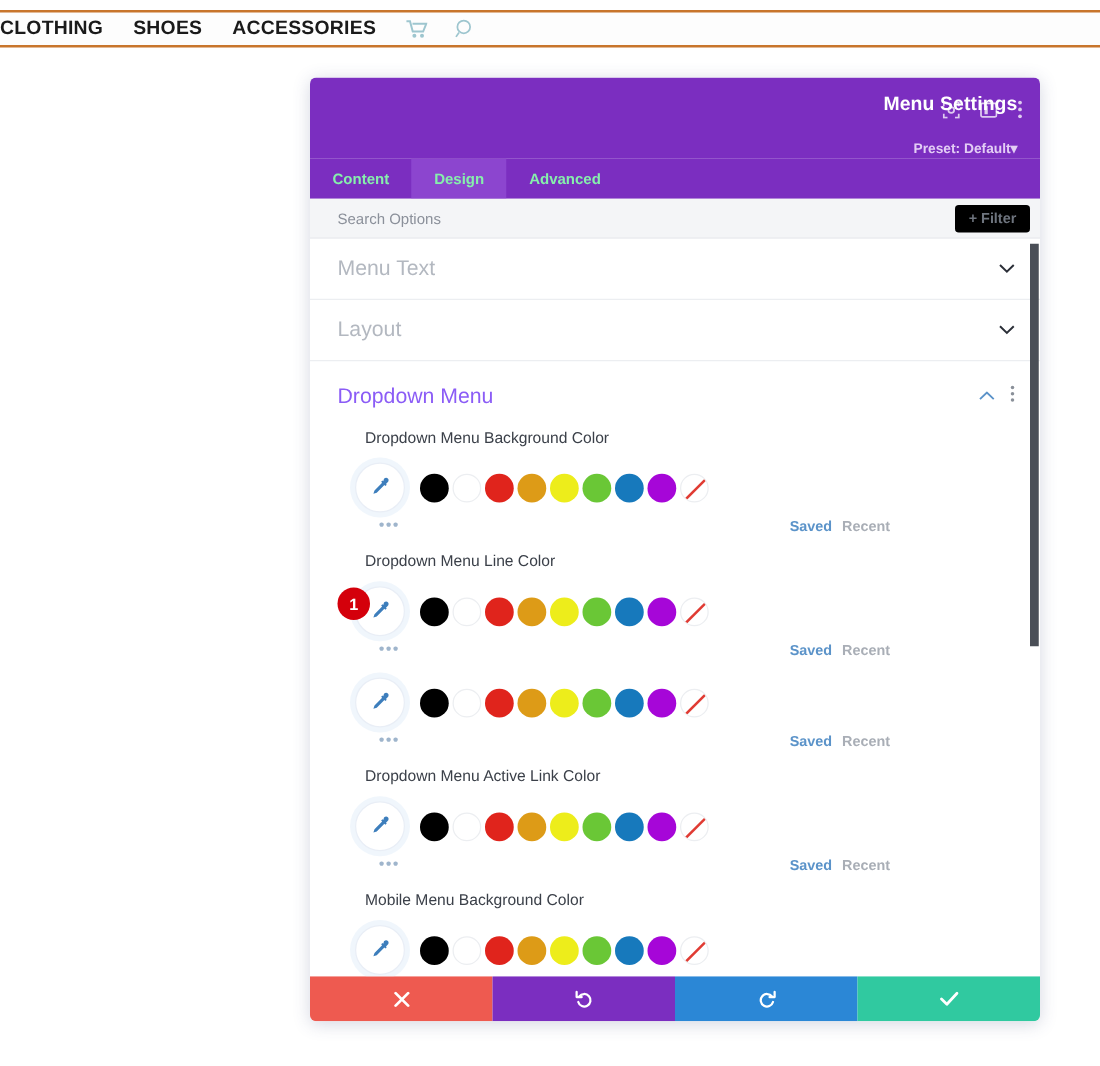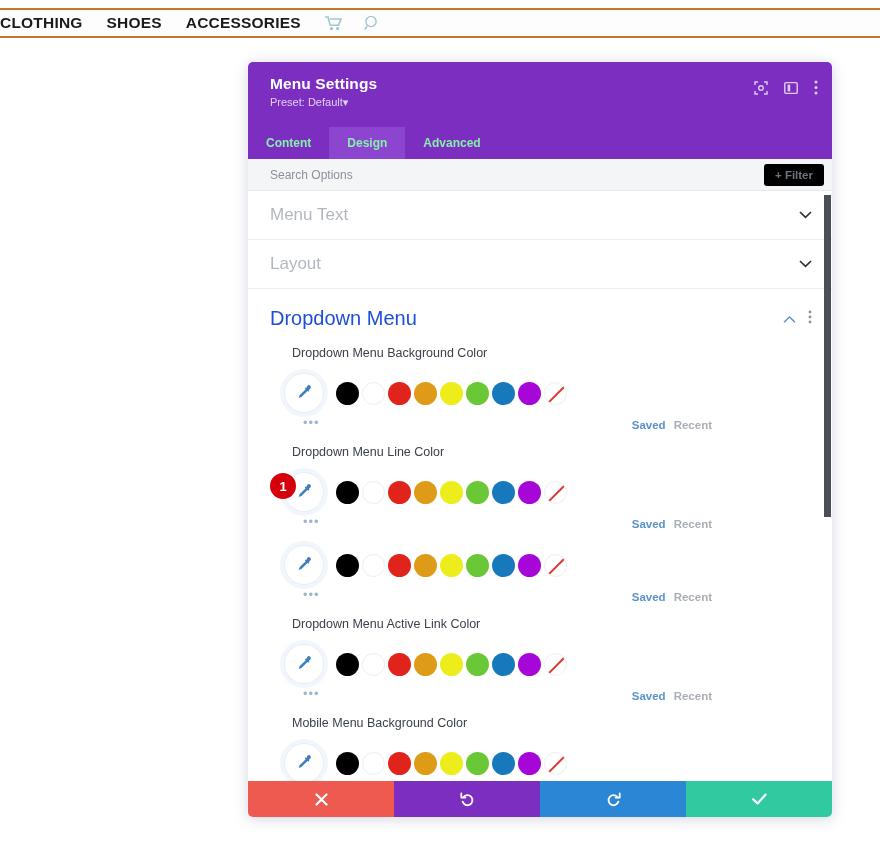--- a/index.html
+++ b/index.html
@@ -42,27 +42,28 @@
     box-shadow: 0 2px 14px rgba(60,70,120,0.22);
     overflow: hidden;
     display: flex; flex-direction: column;
   }
   .modal-header {
     background: #7a2fbf;
     background: linear-gradient(180deg,#7b2ec0 0%, #7b2ec0 100%);
     padding: 13px 18px 0 22px;
     height: 65px;
     position: relative;
+    text-align: right;
   }
   .modal-title {
     color: #ffffff; font-size: 15.5px; font-weight: bold;
     letter-spacing: 0.1px;
   }
   .modal-preset {
-    color: #e3cdf5; font-size: 11px; margin-top: 3px; font-weight: normal;
+    color: #e3cdf5; font-size: 11px; margin-top: 19px; font-weight: bold;
   }
   .header-icons {
     position: absolute; right: 14px; top: 18px;
     display: flex; align-items: center; gap: 16px;
   }
   .hicon { opacity: 0.75; cursor: pointer; display: flex; }
 
   .tabs {
     background: #7b2ec0;
     display: flex; height: 32px; align-items: stretch;
@@ -104,21 +105,21 @@
     cursor: pointer;
   }
   .accordion-title { font-size: 17px; color: #b3b8c0; font-weight: normal; }
   .chev { color: #2b2f38; font-size: 12px; }
 
   .section-open { padding: 18px 20px 2px 22px; border-bottom: 1px solid #eceef1;}
   .section-open-head {
     display: flex; align-items: center; justify-content: space-between;
     margin-bottom: 16px;
   }
-  .section-open-title { font-size: 20px; color: #1d4ed8; text-align: right; }
+  .section-open-title { font-size: 17px; color: #8b5cf6; text-align: right; }
   .sect-ctrls { display: flex; align-items: center; gap: 12px; }
 
   .field { margin-bottom: 4px; }
   .field-label {
     font-size: 12.5px; color: #3b4049; margin-bottom: 12px; margin-left: 22px;
   }
   .swatch-row {
     display: flex; align-items: center; position: relative;
     height: 42px; margin-left: 14px;
   }

